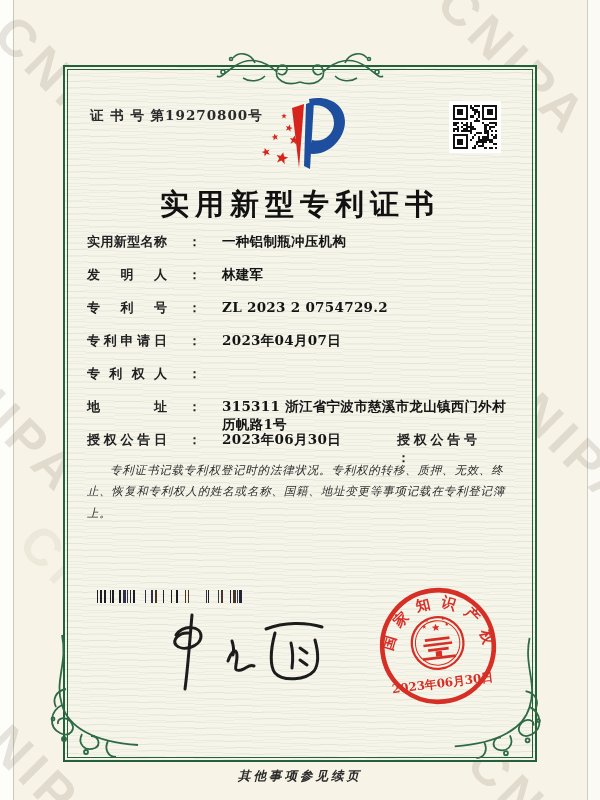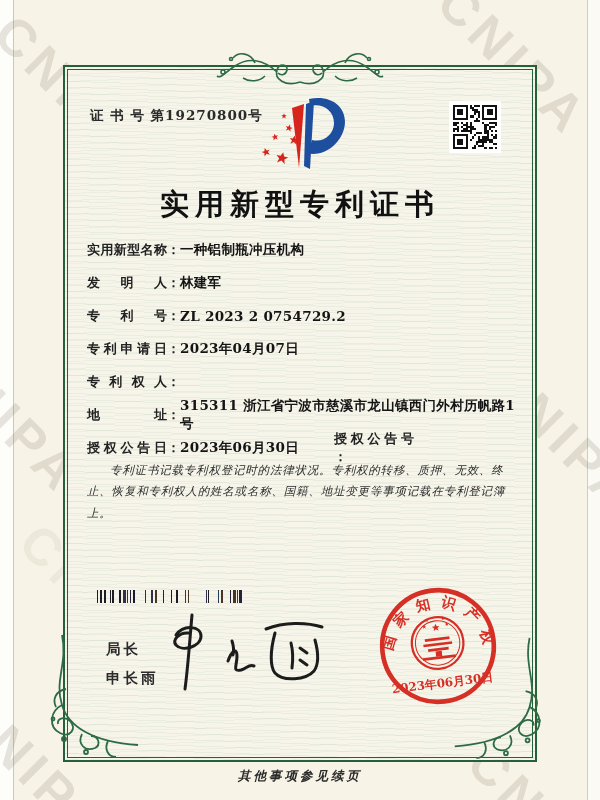--- a/index.html
+++ b/index.html
@@ -32,21 +32,21 @@
   .orn-br{left:452px;top:636px;}
   
   .cert-no{position:absolute;left:25px;top:40px;font-size:13.5px;font-weight:600;
            color:#2a2a2a;letter-spacing:1px;}
   .qr{position:absolute;left:384px;top:34px;width:52px;height:52px;background:#fff;
       display:flex;align-items:center;justify-content:center;}
   .logo{position:absolute;left:188px;top:28px;}
   .title{position:absolute;left:0;right:0;top:118px;text-align:center;
          font-size:29px;font-weight:700;color:#111;letter-spacing:6px;}
   .fields{position:absolute;left:22px;top:166px;width:432px;}
-  .row{display:flex;align-items:center;height:33px;font-size:13px;color:#1a1a1a;}
+  .row{display:flex;align-items:flex-start;height:33px;font-size:13px;color:#1a1a1a;gap:21px;}
   .lbl{width:80px;font-weight:600;text-align:justify;text-align-last:justify;
        flex:none;color:#222;}
   .colon{flex:none;width:13px;font-weight:600;}
   .val{font-weight:700;color:#141414;font-size:13.5px;letter-spacing:.3px;}
   .val1{width:128px;flex:none;}
   .grp2{display:flex;align-items:baseline;margin-left:26px;flex-direction:column;}
   .legal{position:absolute;left:22px;top:393px;width:432px;font-style:italic;
          font-size:11.5px;line-height:1.85;letter-spacing:.8px;color:#2e2e2e;}
   .legal p{margin:0 0 4px 0;text-indent:2em;}
   .barcode{position:absolute;left:32px;top:523px;width:146px;height:13px;}
@@ -296,24 +296,20 @@
       <rect x="109" y="0" width="1" height="13" fill="#303048"></rect>
       <rect x="111" y="0" width="1" height="13" fill="#1c1c26"></rect>
       <rect x="121" y="0" width="1" height="13" fill="#2a3c55"></rect>
       <rect x="124" y="0" width="2" height="13" fill="#4a3524"></rect>
       <rect x="133" y="0" width="1" height="13" fill="#23233a"></rect>
       <rect x="136" y="0" width="3" height="13" fill="#4a3524"></rect>
       <rect x="140" y="0" width="1" height="13" fill="#2a3c55"></rect>
       <rect x="142" y="0" width="3" height="13" fill="#23233a"></rect>
     </svg>
 
-  <div class="sig-block">
-    <div>局长</div>
-    <div>申长雨</div>
-  </div>
 
   <svg class="sig-svg" width="185" height="95" viewBox="0 0 185 95">
     <g fill="none" stroke="#1c1c1c" stroke-width="3" stroke-linecap="round">
       <path d="M30,8 C28,30 26,60 23,82"></path>
       <path d="M14,28 C22,17 39,19 39,29 C39,40 20,45 14,38 C10,33 17,25 27,26"></path>
       <path d="M70,34 C72,40 72,44 71,48"></path>
       <path d="M66,54 C70,43 75,41 75,49 C75,59 70,65 79,63 C85,61 87,57 92,59"></path>
       <path d="M104,22 C122,15 144,15 160,20"></path>
       <path d="M113,26 C108,44 108,60 113,66 C121,75 144,73 152,64 C157,57 156,44 153,33"></path>
       <path d="M129,36 C131,44 131,53 130,61"></path>

